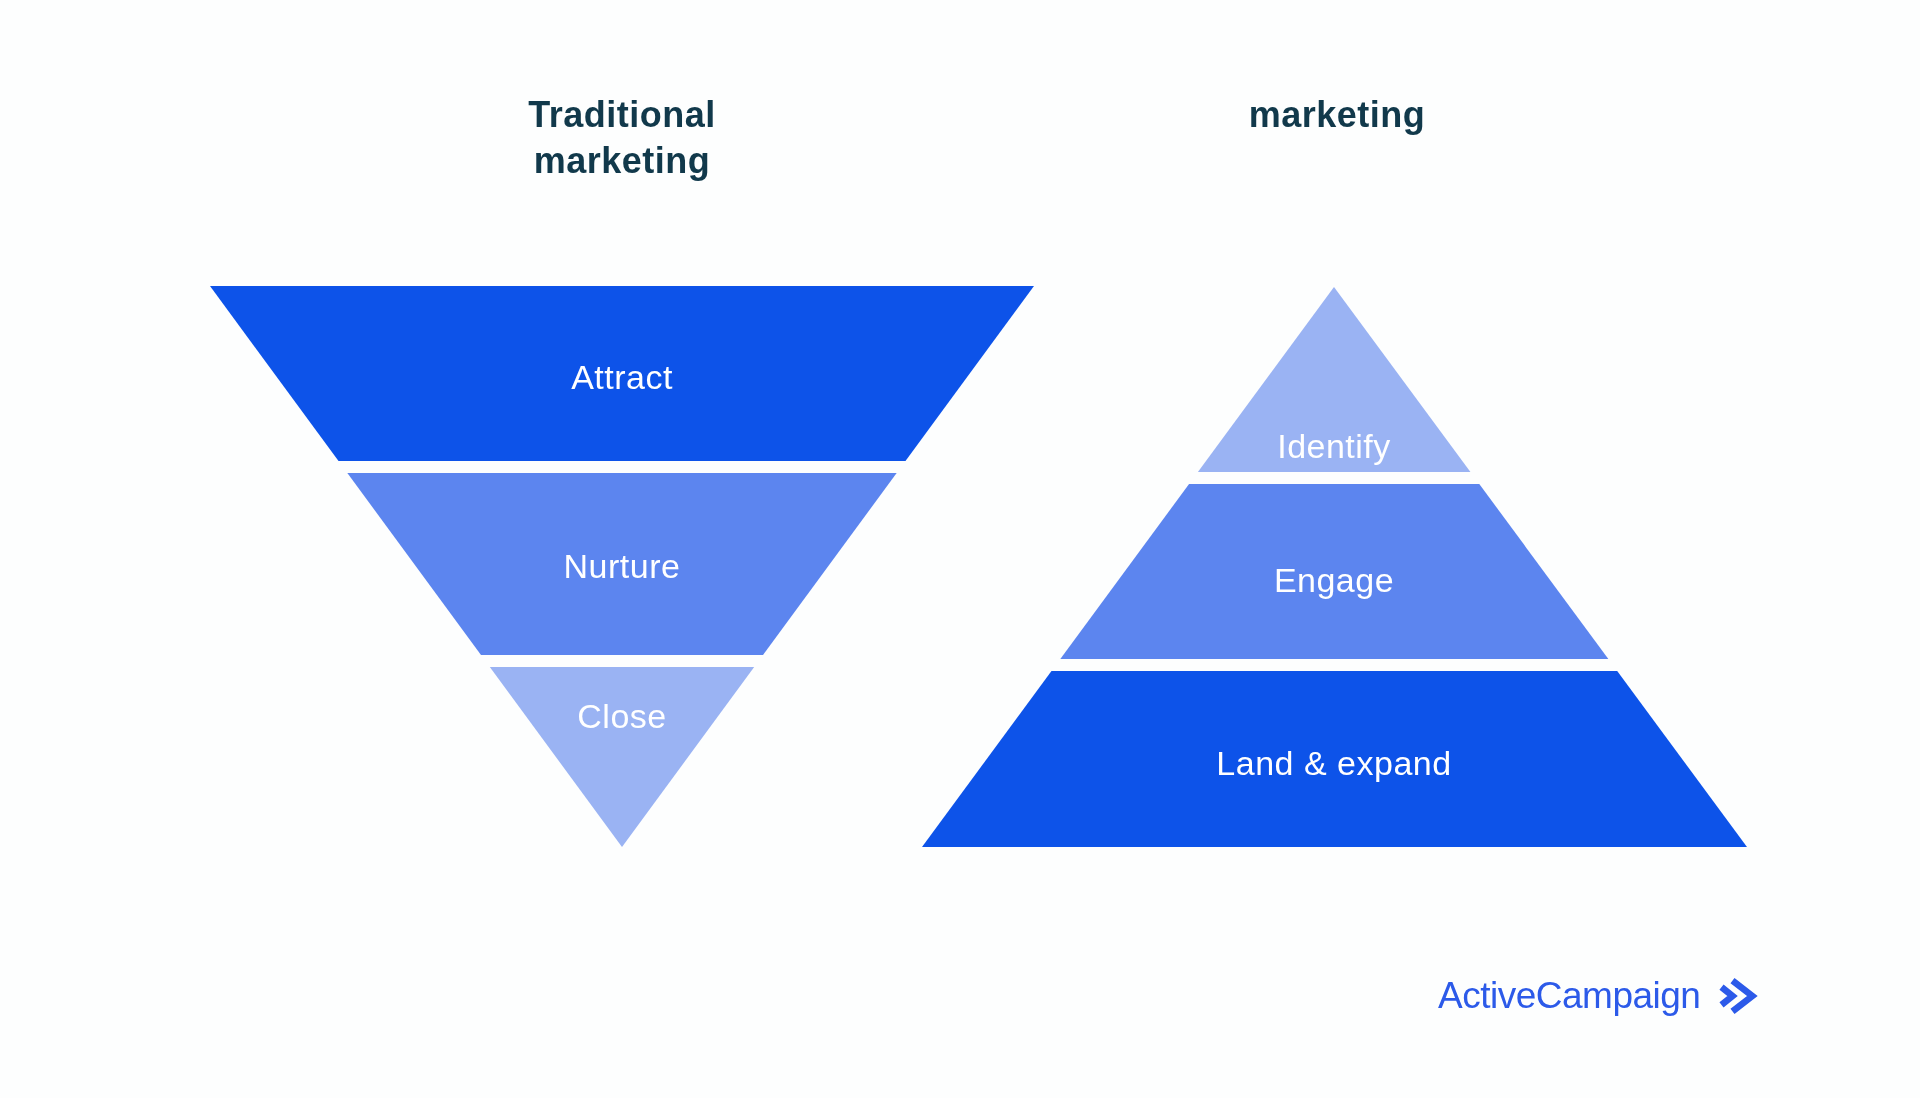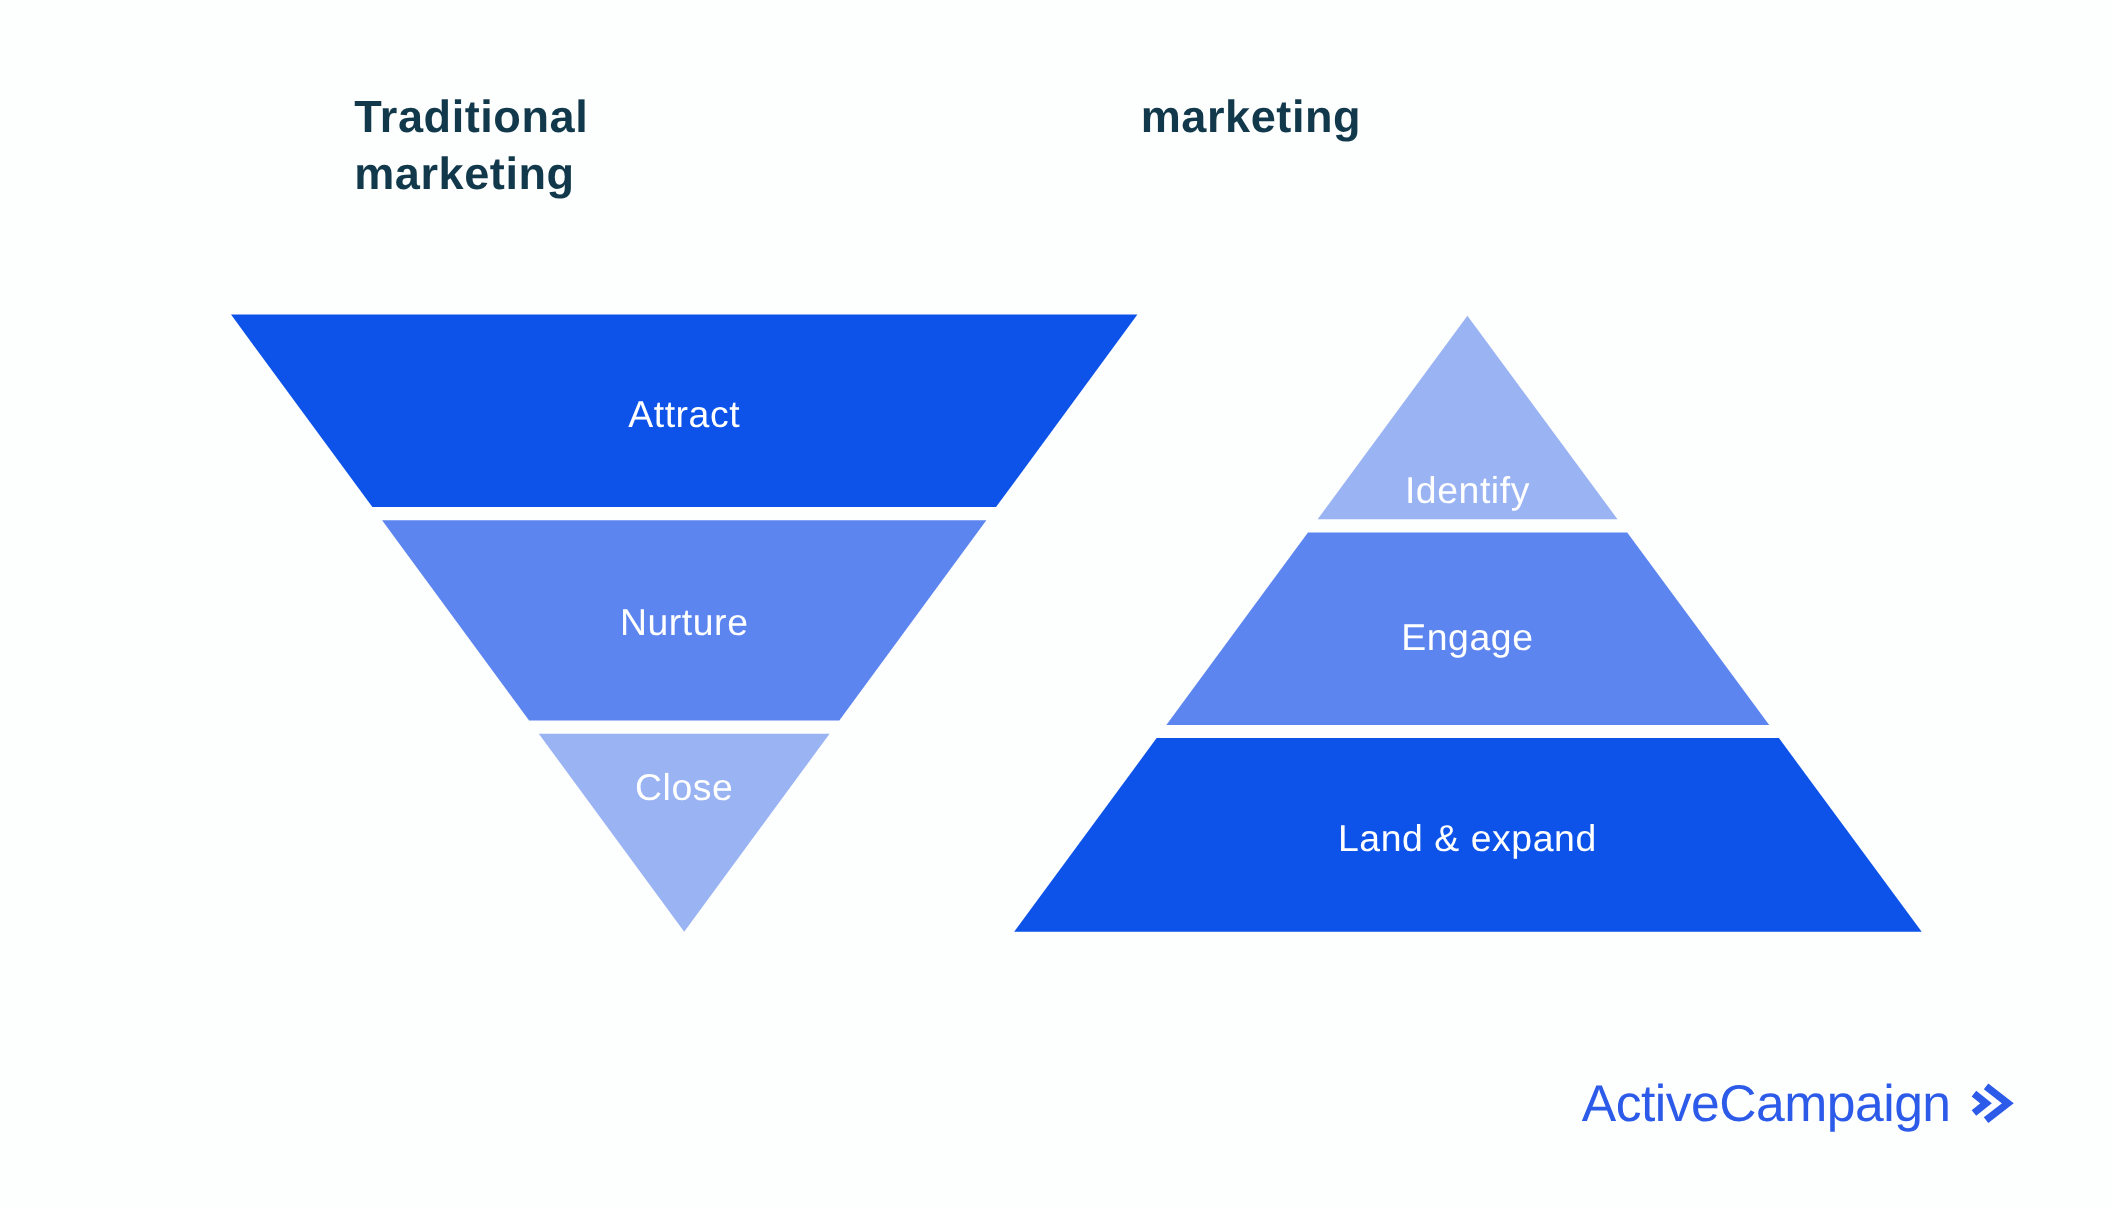--- a/index.html
+++ b/index.html
@@ -6,24 +6,24 @@
   .canvas {
     position: relative;
     width: 1920px;
     height: 1098px;
     background: #FDFEFE;
     overflow: hidden;
     font-family: "Liberation Sans", sans-serif;
   }
   .diagram-title {
     position: absolute;
-    top: 80px;
+    top: 92px;
     width: 600px;
-    text-align: left;
-    font-size: 41px;
+    text-align: center;
+    font-size: 36px;
     font-weight: 700;
     line-height: 1.28;
     color: #11394B;
     letter-spacing: 0.5px;
   }
   .diagram-title.left  { left: 322px; }
   .diagram-title.right { left: 1037px; }
   .title-line { display: block; }
   #diagram-svg {
     position: absolute;
@@ -38,21 +38,21 @@
     letter-spacing: 0.5px;
   }
   .logo {
     position: absolute;
     left: 1438px;
     top: 975px;
     display: flex;
     align-items: center;
     gap: 16px;
     color: #2C5AE9;
-    font-size: 47px;
+    font-size: 37px;
     font-weight: 500;
     letter-spacing: -0.5px;
   }
   .logo-chevron { display: block; }
 </style>
 </head>
 <body>
 
 <div class="canvas">
 

